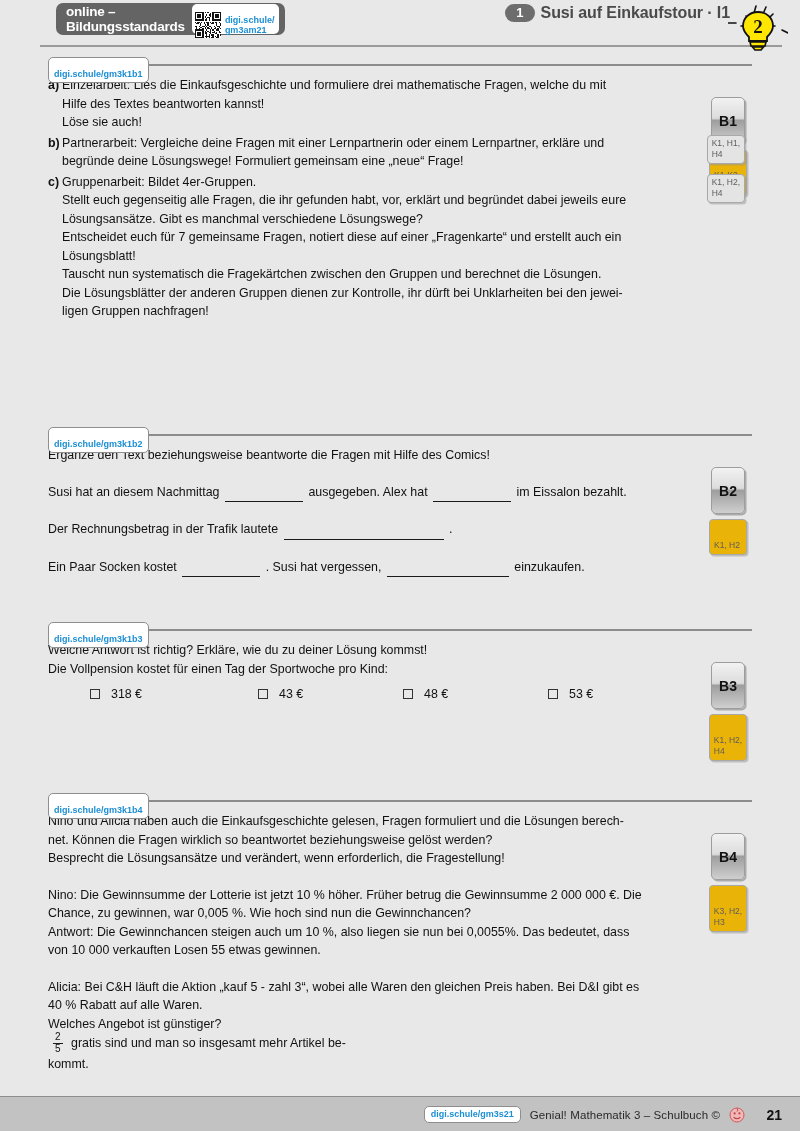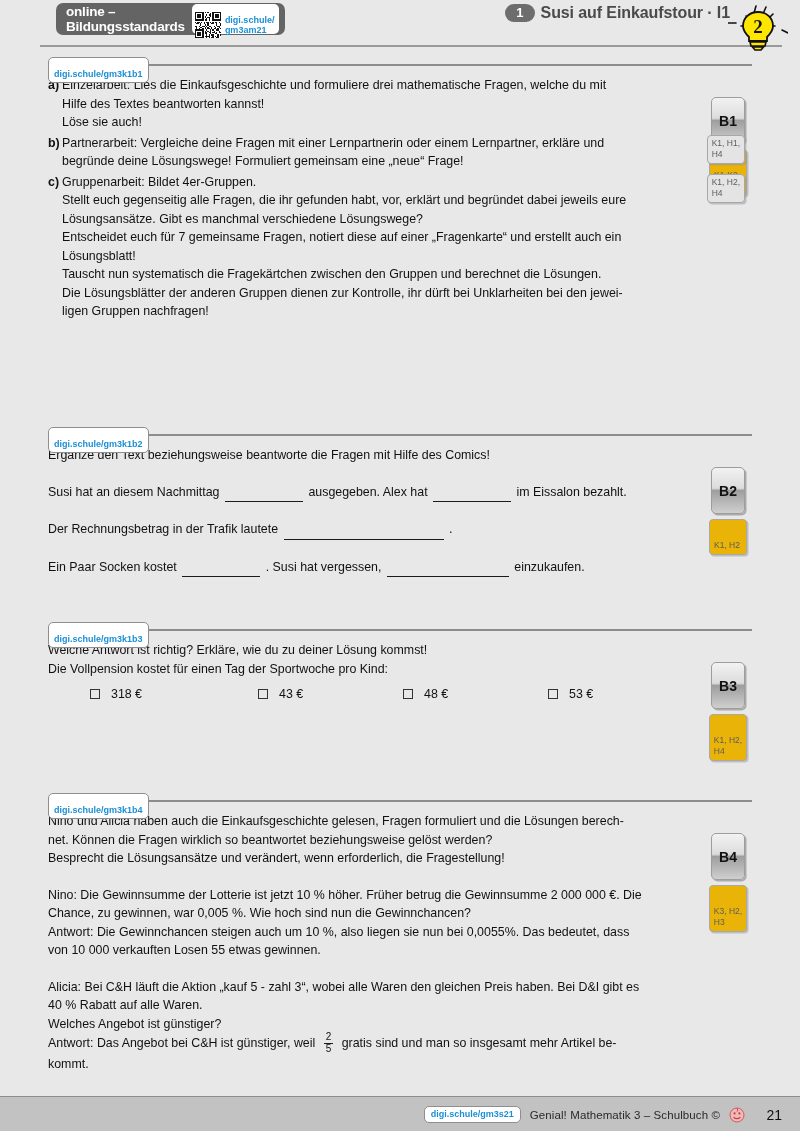--- a/index.html
+++ b/index.html
@@ -278,21 +278,21 @@
     font-size: 11.5px;
     color: #2a2a2a;
     letter-spacing: 0.1px;
   }
   .footer-mark {
     width: 16px; height: 16px;
     display: inline-block;
   }
   .page-no {
     font-size: 14px;
-    font-weight: normal;
+    font-weight: bold;
     color: #111;
     margin-left: 6px;
     width: 22px;
     text-align: right;
   }
 </style>
 </head>
 <body>
 
 <div class="header">
@@ -577,21 +577,20 @@
       <span class="tline">von 10 000 verkauften Losen 55 etwas gewinnen.</span>
     </div>
 
     <div class="spacer-lg"></div>
 
     <div style="padding-right:0;">
       <span class="tline justify">Alicia: Bei C&amp;H läuft die Aktion „kauf 5 - zahl 3“, wobei alle Waren den gleichen Preis haben. Bei D&amp;I gibt es</span>
       <span class="tline">40 % Rabatt auf alle Waren.</span>
       <span class="tline">Welches Angebot ist günstiger?</span>
       <div class="tline">
-        <span>Antwort: Das Angebot bei C&amp;H ist günstiger, weil</span>
         <span class="frac">
           <span class="num">2</span>
           <span class="den">5</span>
         </span>
         <span>gratis sind und man so insgesamt mehr Artikel be-</span>
       </div>
       <span class="tline">kommt.</span>
     </div>
   </div>
 </div>

